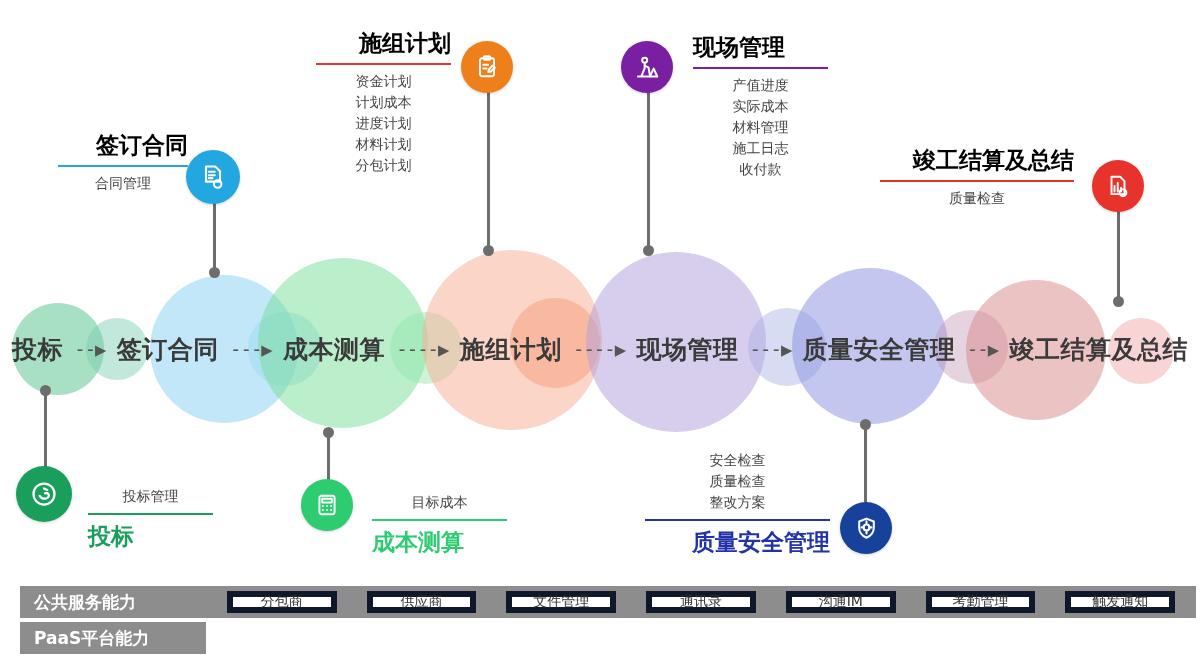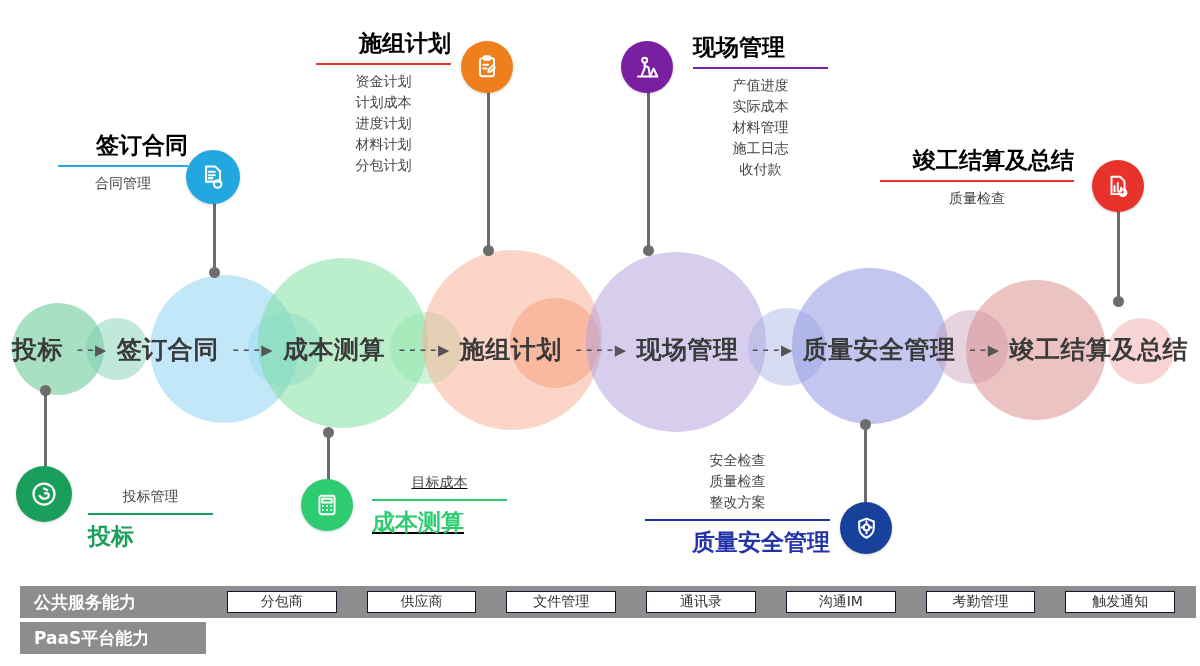--- a/index.html
+++ b/index.html
@@ -137,21 +137,21 @@
   .cap-cell {
     flex: 1;
     margin: 0 15px;
     background: #ffffff;
     color: #333;
     font-size: 14px;
     height: 22px;
     display: flex;
     align-items: center;
     justify-content: center;
-    border: 1px solid #0f172a;
+    border: 6px solid #0f172a;
     box-sizing: border-box;
   }
 </style>
 </head>
 <body>
 
 <div id="stage">
 
   <div class="bubble" style="left:12px; top:303px; width:92px; height:92px; background:rgba(62,186,124,0.45);"></div>
   <div class="bubble" style="left:86px; top:318px; width:62px; height:62px; background:rgba(120,205,175,0.45);"></div>
@@ -285,21 +285,21 @@
     <div class="rule" style="background:#e8322c;"></div>
     <div class="item">质量检查</div>
   </div>
 
   <div class="callout left-align" style="left:88px; top:478px; width:125px;margin-top:8px;">
     <div class="item">投标管理</div>
     <div class="rule" style="background:#1a9e5c; margin-top:6px;"></div>
     <div class="title" style="color:#1a9e5c; margin-top:4px;">投标</div>
   </div>
 
-  <div class="callout left-align" style="left:372px; top:472px; width:135px;text-decoration:underline;">
+  <div class="callout left-align" style="left:372px; top:492px; width:135px;">
     <div class="item">目标成本</div>
     <div class="rule" style="background:#2ecc71; margin-top:6px;"></div>
     <div class="title" style="color:#2ecc71; margin-top:4px;">成本测算</div>
   </div>
 
   <div class="callout right-align" style="left:645px; top:450px; width:185px;">
     <div class="item">安全检查</div>
     <div class="item">质量检查</div>
     <div class="item">整改方案</div>
     <div class="rule" style="background:#2233aa; margin-top:6px;"></div>

